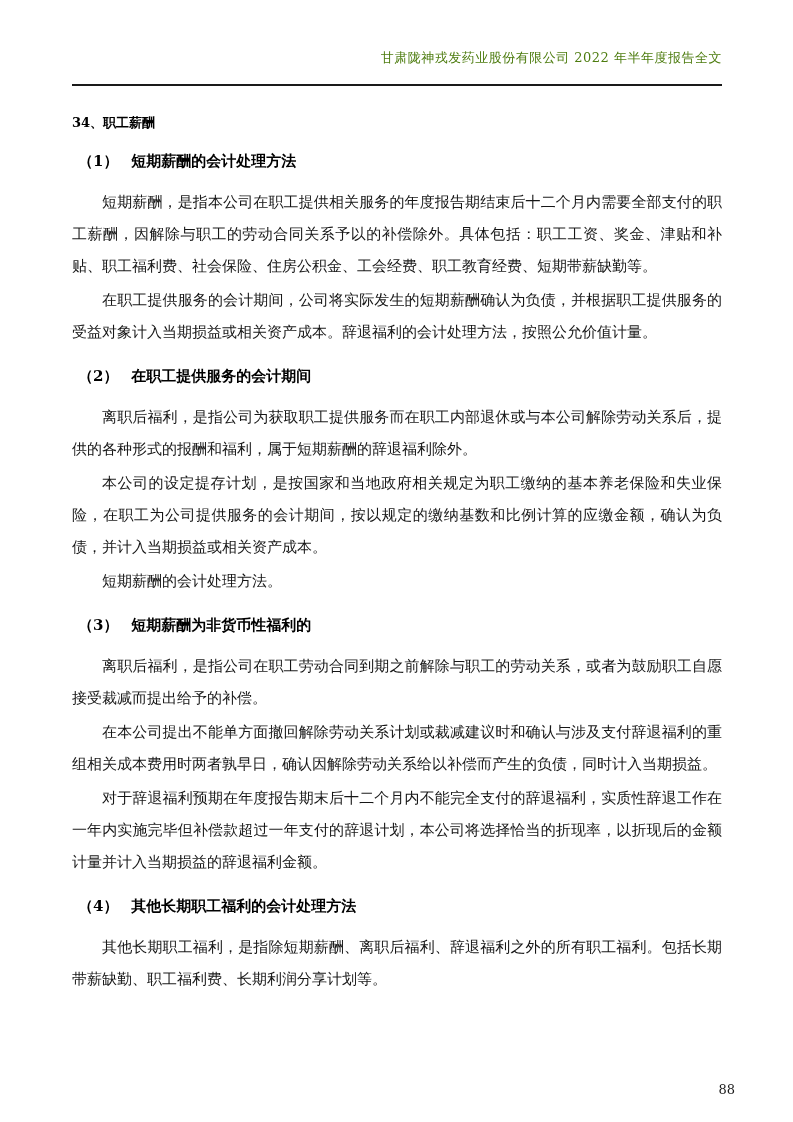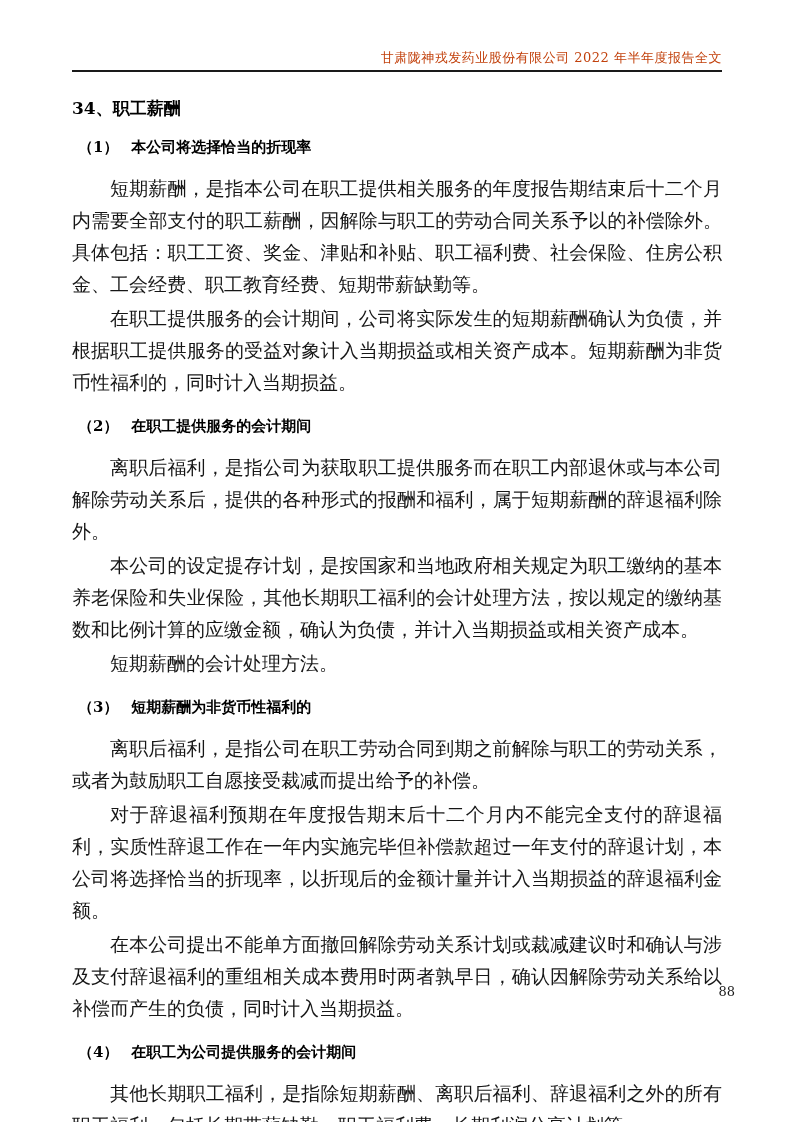--- a/index.html
+++ b/index.html
@@ -13,98 +13,98 @@
     color: #111111;
     font-family: "DejaVu Serif", "Liberation Serif", serif;
     padding: 50px 71px 0 72px;
     overflow: hidden;
   }
   .header {
     text-align: right;
     font-size: 13px;
     line-height: 16px;
     letter-spacing: 0.5px;
-    color: #c2410c;
-    padding-bottom: 4px;
+    color: #4d7c0f;
+    padding-bottom: 18px;
     border-bottom: 2px solid #1a1a1a;
   }
   .doc-title {
     margin-top: 26px;
-    font-size: 17px;
+    font-size: 13px;
     line-height: 21px;
     font-weight: bold;
     color: #000000;
   }
   .sec {
     display: block;
   }
   .sec-h {
     margin: 18px 0 14px;
     padding-left: 6px;
     font-size: 15px;
     line-height: 21px;
     font-weight: bold;
     color: #000000;
   }
   .sec-h .num { margin-right: 0.85em; }
   p.body {
-    font-size: 19px;
+    font-size: 15px;
     line-height: 32px;
     text-align: justify;
     text-indent: 2em;
     color: #161616;
     margin: 0 0 2px 0;
   }
   .page-number {
     position: absolute;
-    top: 984px;
+    top: 1082px;
     right: 58px;
     font-size: 13px;
     color: #1a1a1a;
   }
 </style>
 </head>
 <body>
 
 <div class="page">
 
   <div class="header">
     <span>甘肃陇神戎发药业股份有限公司 2022 年半年度报告全文</span>
   </div>
 
   <h1 class="doc-title">34、职工薪酬</h1>
 
   <section class="sec">
     <h2 class="sec-h">
-      <span class="num">（1）</span><span>本公司将选择恰当的折现率</span>
+      <span class="num">（1）</span><span>短期薪酬的会计处理方法</span>
     </h2>
     <p class="body">短期薪酬，是指本公司在职工提供相关服务的年度报告期结束后十二个月内需要全部支付的职工薪酬，因解除与职工的劳动合同关系予以的补偿除外。具体包括：职工工资、奖金、津贴和补贴、职工福利费、社会保险、住房公积金、工会经费、职工教育经费、短期带薪缺勤等。</p>
-    <p class="body">在职工提供服务的会计期间，公司将实际发生的短期薪酬确认为负债，并根据职工提供服务的受益对象计入当期损益或相关资产成本。短期薪酬为非货币性福利的，同时计入当期损益。</p>
+    <p class="body">在职工提供服务的会计期间，公司将实际发生的短期薪酬确认为负债，并根据职工提供服务的受益对象计入当期损益或相关资产成本。辞退福利的会计处理方法，按照公允价值计量。</p>
   </section>
 
   <section class="sec">
     <h2 class="sec-h">
       <span class="num">（2）</span><span>在职工提供服务的会计期间</span>
     </h2>
     <p class="body">离职后福利，是指公司为获取职工提供服务而在职工内部退休或与本公司解除劳动关系后，提供的各种形式的报酬和福利，属于短期薪酬的辞退福利除外。</p>
-    <p class="body">本公司的设定提存计划，是按国家和当地政府相关规定为职工缴纳的基本养老保险和失业保险，其他长期职工福利的会计处理方法，按以规定的缴纳基数和比例计算的应缴金额，确认为负债，并计入当期损益或相关资产成本。</p>
+    <p class="body">本公司的设定提存计划，是按国家和当地政府相关规定为职工缴纳的基本养老保险和失业保险，在职工为公司提供服务的会计期间，按以规定的缴纳基数和比例计算的应缴金额，确认为负债，并计入当期损益或相关资产成本。</p>
     <p class="body">短期薪酬的会计处理方法。</p>
   </section>
 
   <section class="sec">
     <h2 class="sec-h">
       <span class="num">（3）</span><span>短期薪酬为非货币性福利的</span>
     </h2>
     <p class="body">离职后福利，是指公司在职工劳动合同到期之前解除与职工的劳动关系，或者为鼓励职工自愿接受裁减而提出给予的补偿。</p>
+    <p class="body">在本公司提出不能单方面撤回解除劳动关系计划或裁减建议时和确认与涉及支付辞退福利的重组相关成本费用时两者孰早日，确认因解除劳动关系给以补偿而产生的负债，同时计入当期损益。</p>
     <p class="body">对于辞退福利预期在年度报告期末后十二个月内不能完全支付的辞退福利，实质性辞退工作在一年内实施完毕但补偿款超过一年支付的辞退计划，本公司将选择恰当的折现率，以折现后的金额计量并计入当期损益的辞退福利金额。</p>
-    <p class="body">在本公司提出不能单方面撤回解除劳动关系计划或裁减建议时和确认与涉及支付辞退福利的重组相关成本费用时两者孰早日，确认因解除劳动关系给以补偿而产生的负债，同时计入当期损益。</p>
   </section>
 
   <section class="sec">
     <h2 class="sec-h">
-      <span class="num">（4）</span><span>在职工为公司提供服务的会计期间</span>
+      <span class="num">（4）</span><span>其他长期职工福利的会计处理方法</span>
     </h2>
     <p class="body">其他长期职工福利，是指除短期薪酬、离职后福利、辞退福利之外的所有职工福利。包括长期带薪缺勤、职工福利费、长期利润分享计划等。</p>
   </section>
 
   <div class="page-number">88</div>
 
 </div>
 
 </body></html>

